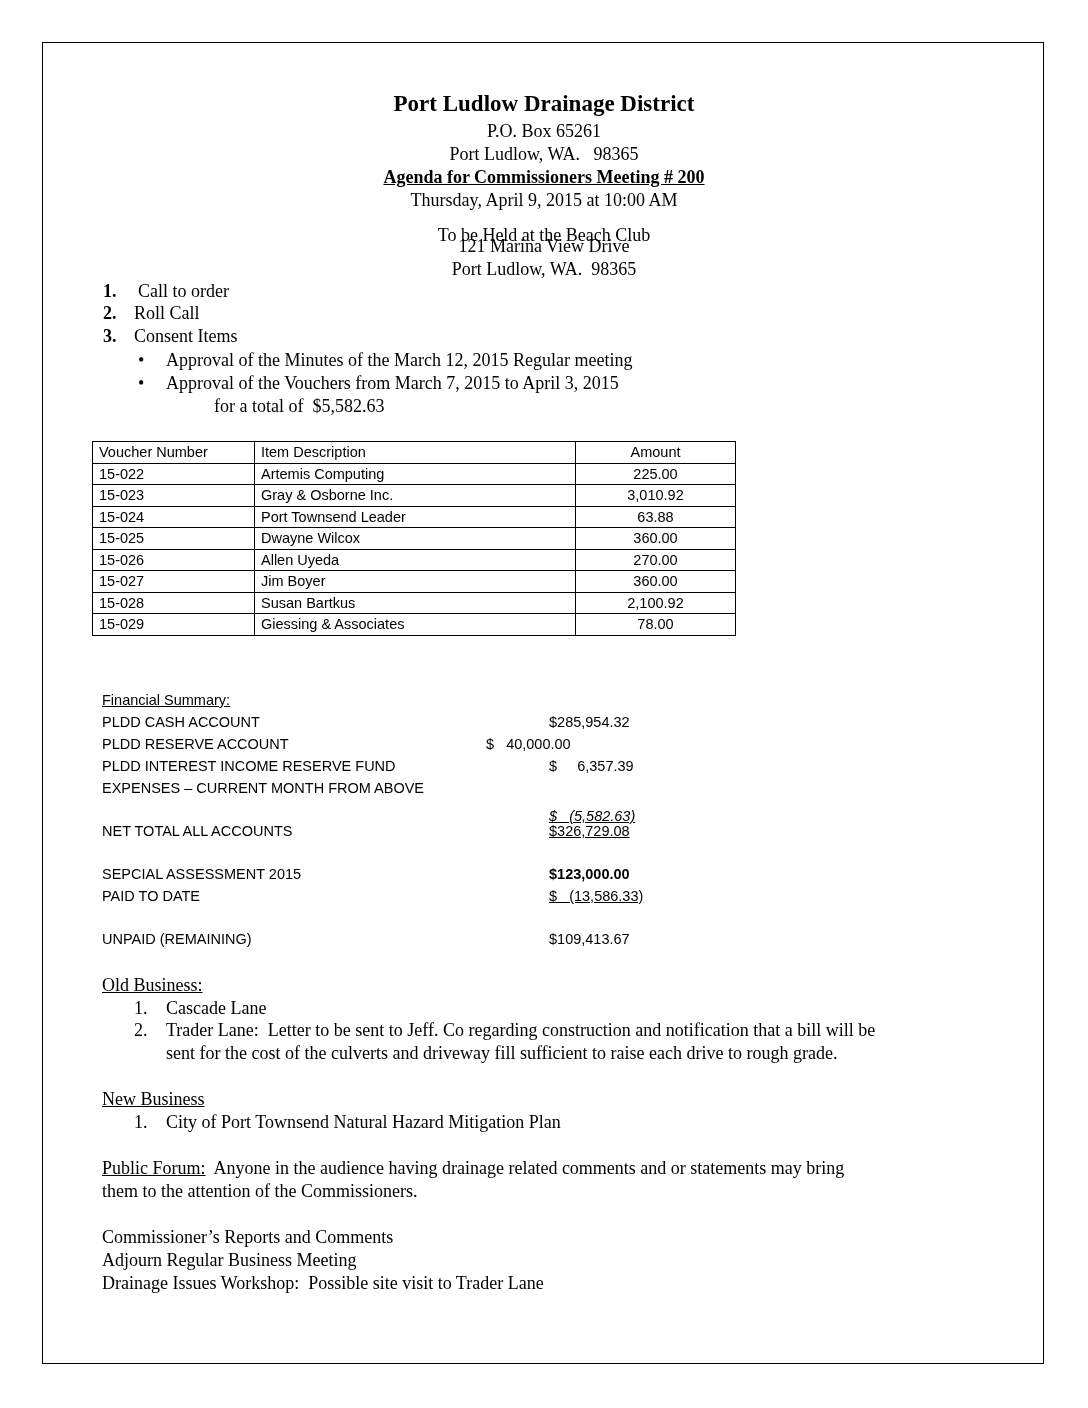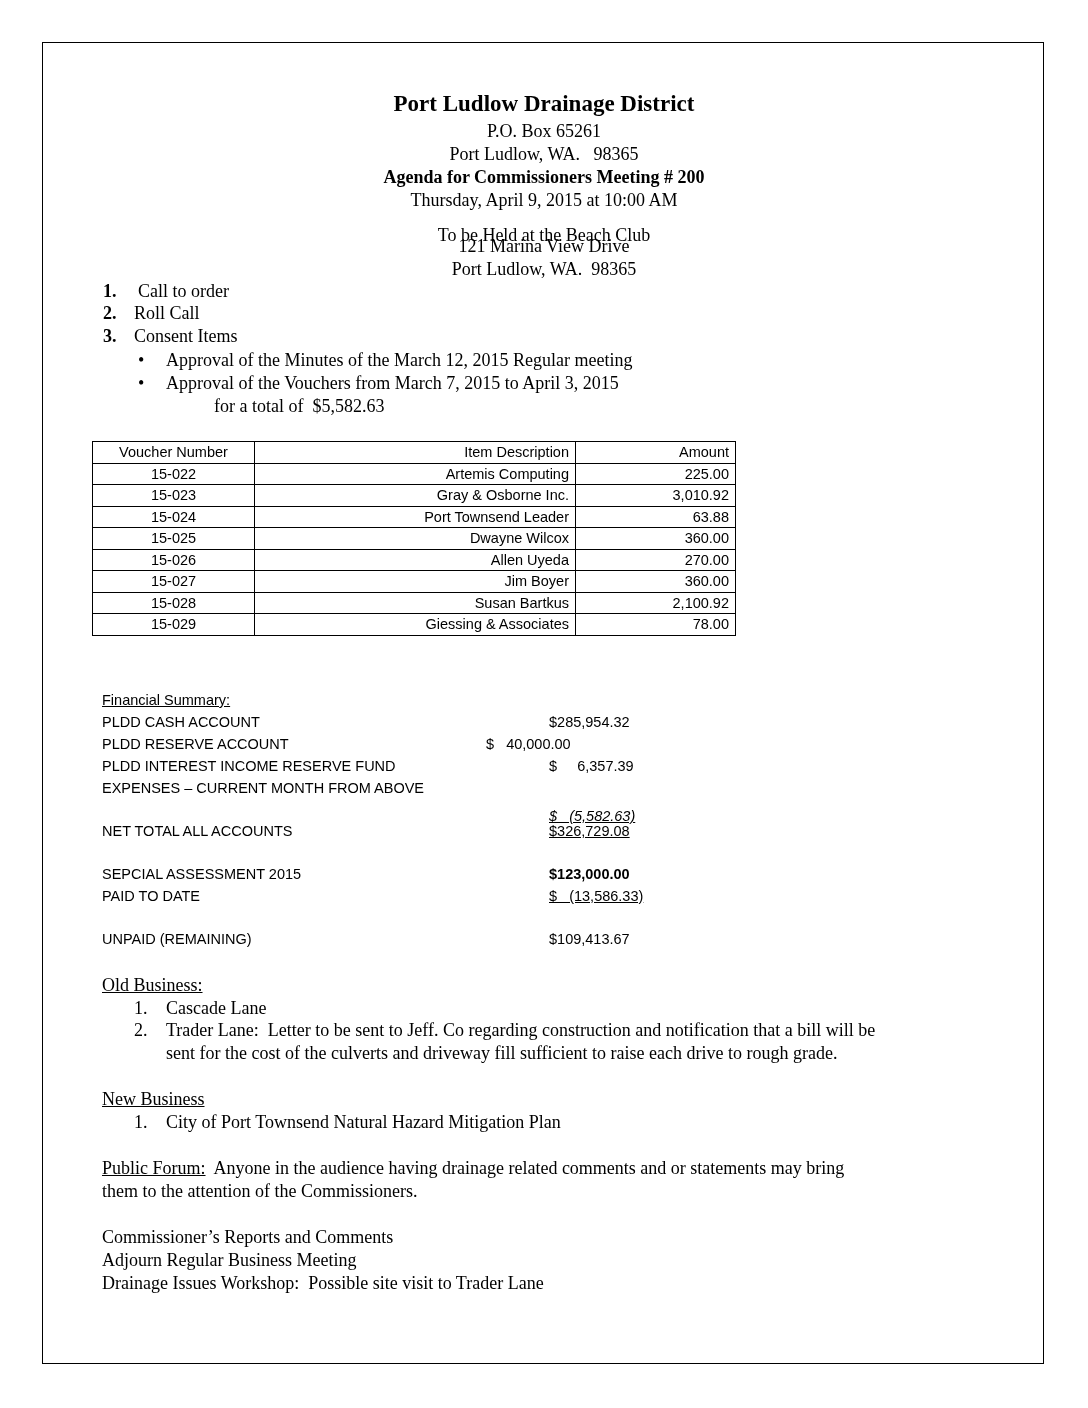--- a/index.html
+++ b/index.html
@@ -8,34 +8,34 @@
   .abs { position: absolute; white-space: nowrap; }
   .center { left: 0; width: 1088px; text-align: center; }
   .title { font-size: 23px; font-weight: bold; top: 91px; }
   .hdr { font-size: 18px; line-height: 23px; }
   .bold { font-weight: bold; }
   .list-num { font-size: 18px; font-weight: bold; }
   .serif18 { font-size: 18px; }
   .sans { font-family: "Liberation Sans", "DejaVu Sans", sans-serif; font-size: 14.5px; }
   table.vouchers { position: absolute; left: 92px; top: 441px; border-collapse: collapse; font-family: "Liberation Sans", "DejaVu Sans", sans-serif; font-size: 14.5px; }
   table.vouchers td { border: 1.5px solid #000; height: 21.5px; padding: 0 6px; box-sizing: border-box; }
-  table.vouchers td.c1 { width: 162px; text-align: center; }
-  table.vouchers td.c2 { width: 321px; text-align: right; }
-  table.vouchers td.c3 { width: 160px; text-align: right; }
+  table.vouchers td.c1 { width: 162px; }
+  table.vouchers td.c2 { width: 321px; text-align: left; }
+  table.vouchers td.c3 { width: 160px; text-align: center; }
   .u { text-decoration: underline; }
 </style>
 </head>
 <body>
 
 <div class="page-border"></div>
 
 <div class="abs center title">Port Ludlow Drainage District</div>
 <div class="abs center hdr" style="top:120px;">P.O. Box 65261</div>
 <div class="abs center hdr" style="top:143px;white-space:pre;">Port Ludlow, WA.   98365</div>
-<div class="abs center hdr bold" style="top:166px;">Agenda for Commissioners Meeting # 200</div>
+<div class="abs center hdr bold" style="top:166px;text-decoration:underline;">Agenda for Commissioners Meeting # 200</div>
 <div class="abs center hdr" style="top:189px;">Thursday, April 9, 2015 at 10:00 AM</div>
 <div class="abs center hdr" style="top:224px;">To be Held at the Beach Club</div>
 <div class="abs center hdr" style="top:235px;">121 Marina View Drive</div>
 <div class="abs center hdr" style="top:258px;white-space:pre;">Port Ludlow, WA.  98365</div>
 
 <div class="abs list-num" style="left:103px;top:281px;">1.</div>
 <div class="abs serif18" style="left:138px;top:281px;">Call to order</div>
 <div class="abs list-num" style="left:103px;top:303px;">2.</div>
 <div class="abs serif18" style="left:134px;top:303px;">Roll Call</div>
 <div class="abs list-num" style="left:103px;top:326px;">3.</div>

